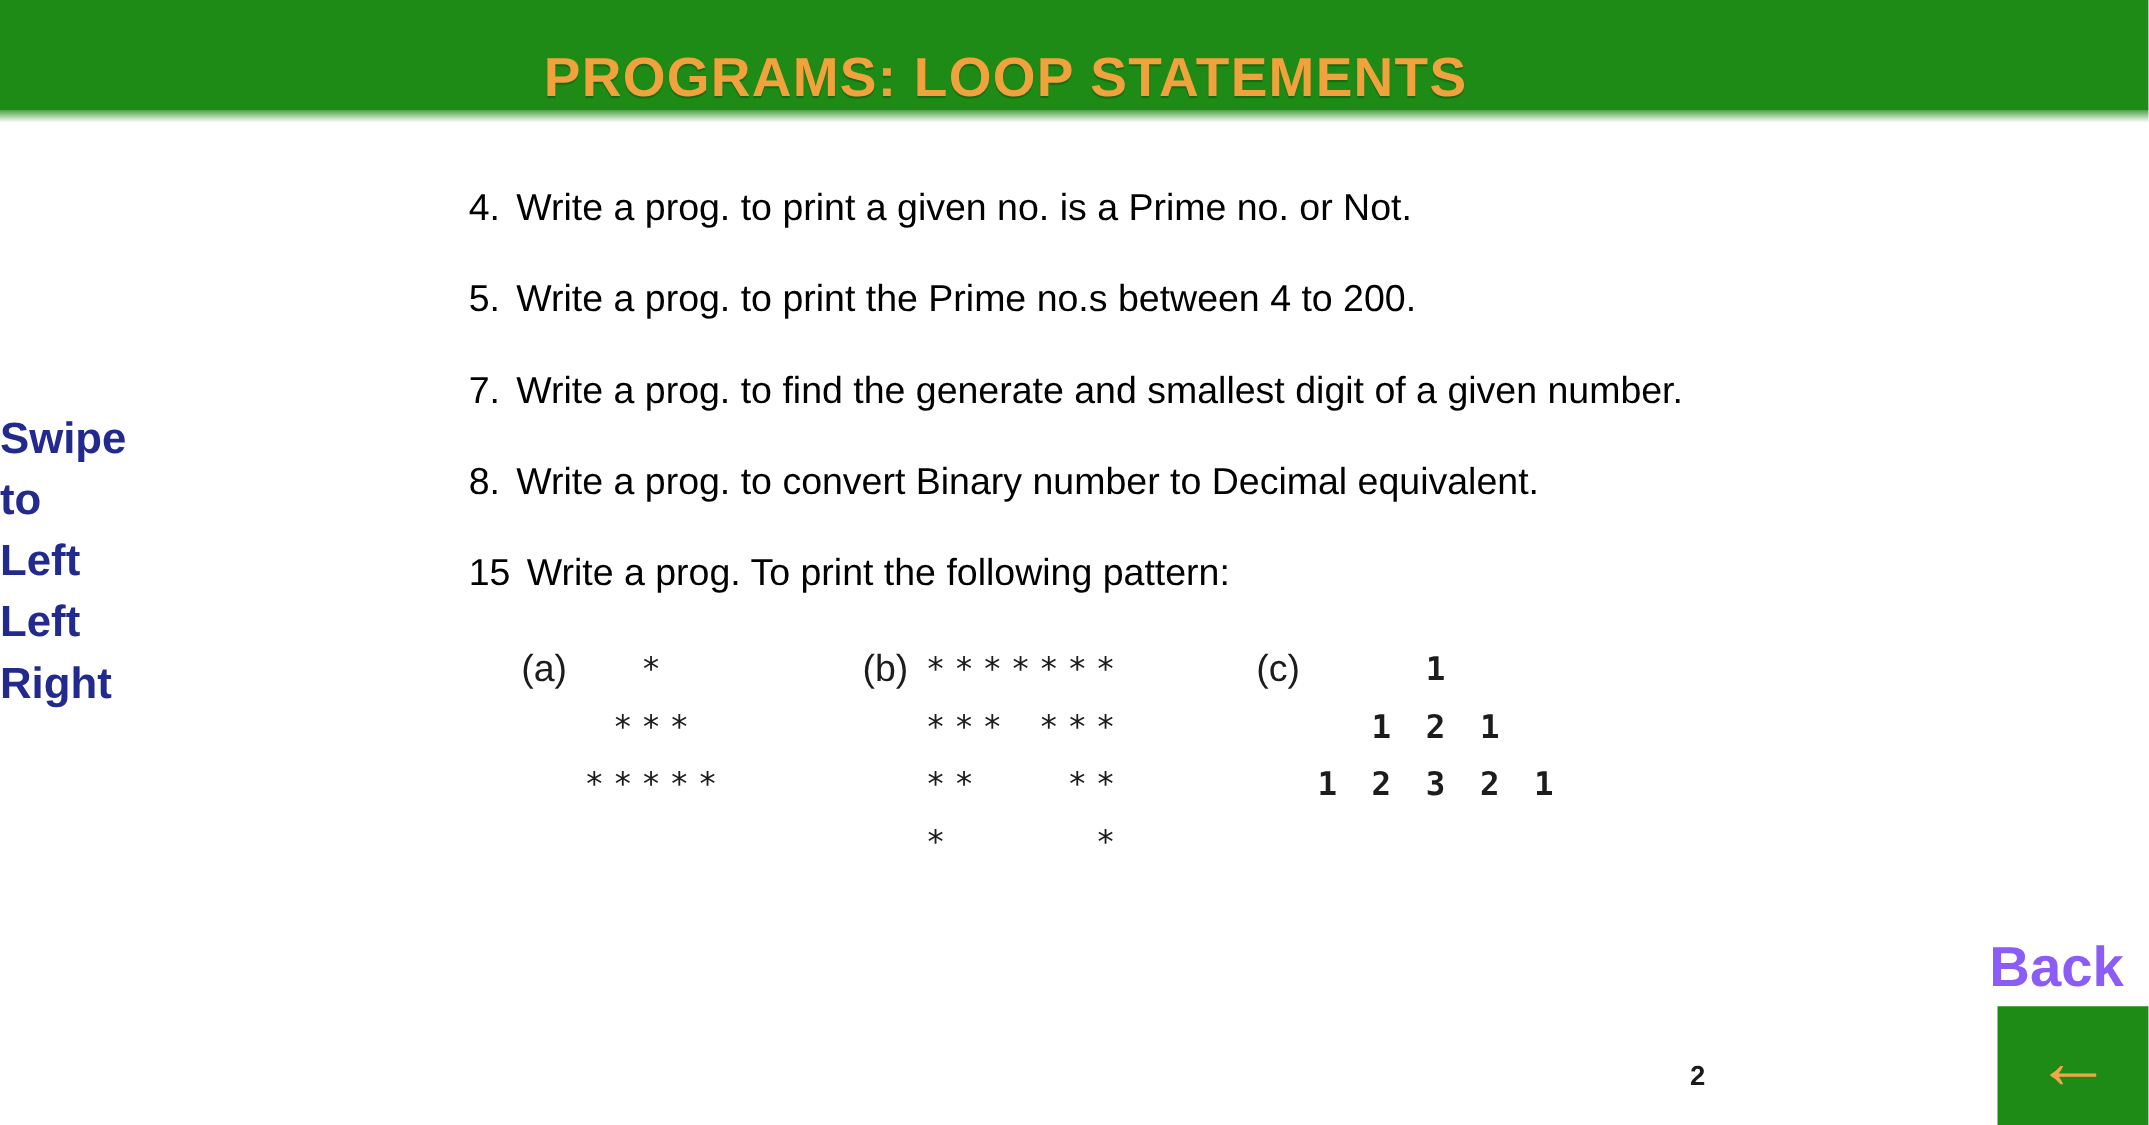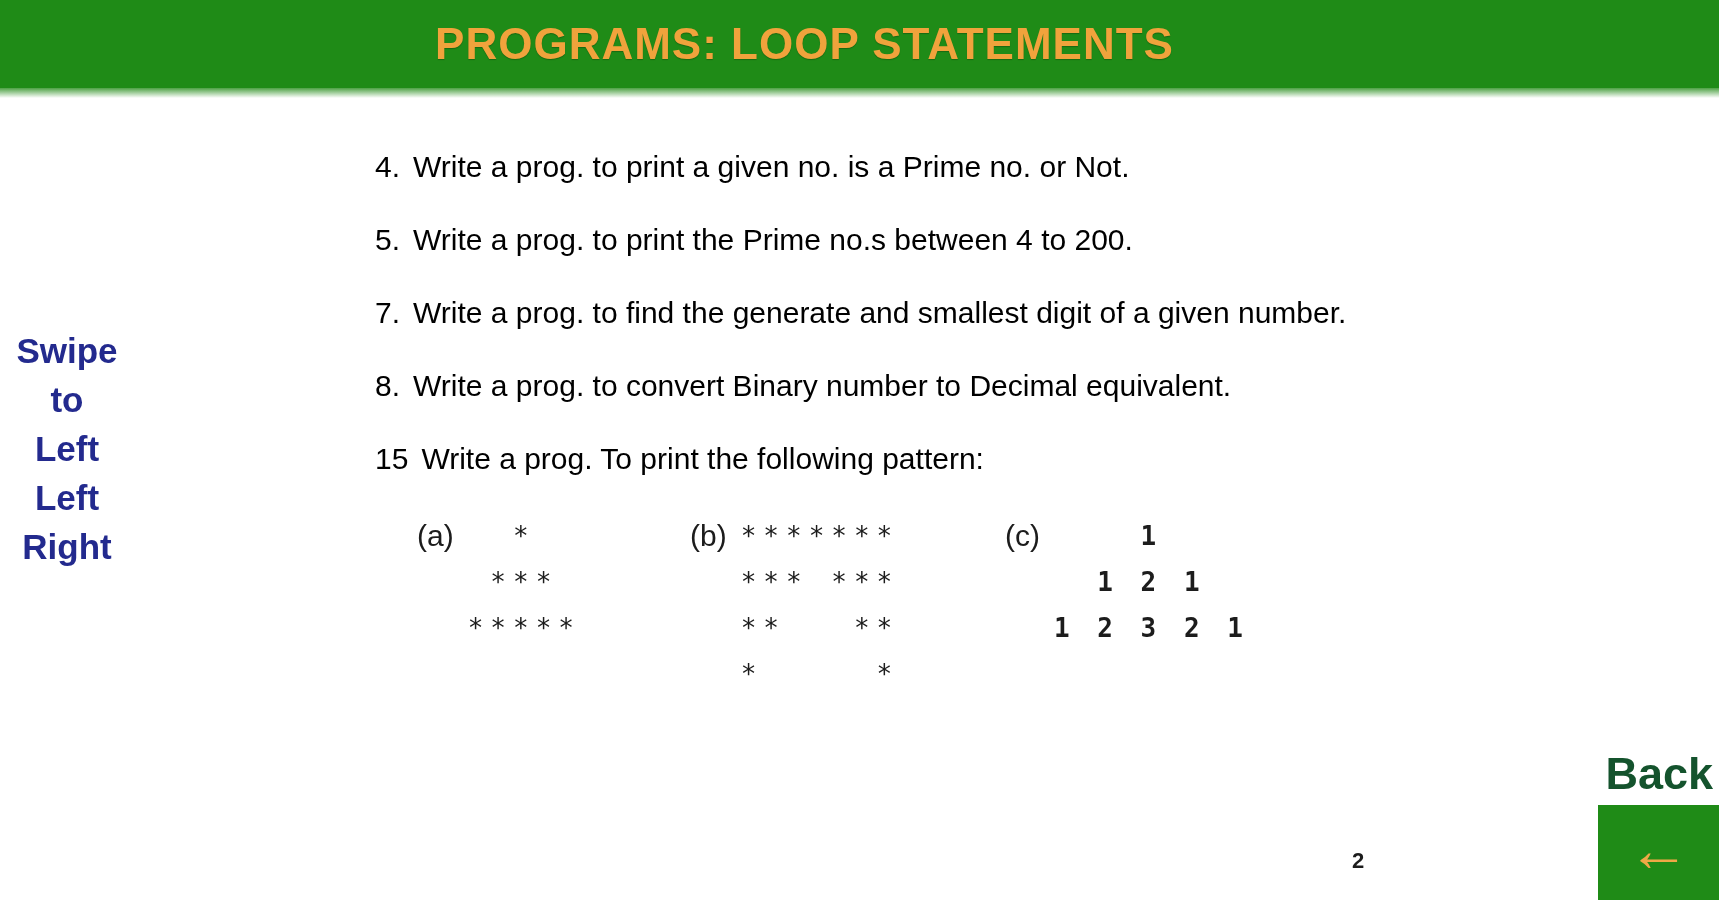--- a/index.html
+++ b/index.html
@@ -5,36 +5,36 @@
   html,body{margin:0;padding:0;background:#ffffff;}
   .screen{
     position:relative;width:1719px;height:900px;overflow:hidden;background:#ffffff;
     font-family:"Liberation Sans", sans-serif;color:#1c1c1c;
   }
 
   
   .header{
     position:absolute;left:0;top:0;width:1719px;height:88px;
     background:#1f8b17;
-    display:flex;align-items:center;justify-content:center;
+    display:flex;align-items:flex-end;justify-content:center;
     padding-right:110px;box-sizing:border-box;
   }
   .header-title{
     font-size:44px;font-weight:bold;color:#f0a33c;letter-spacing:1px;
     text-shadow:0 1px 1px rgba(0,0,0,.25);
   }
   .header-fade{
     position:absolute;left:0;top:88px;width:1719px;height:10px;
     background:linear-gradient(#4ea245,#ffffff);
   }
 
   
   .swipe-hint{
     position:absolute;left:0;top:326px;width:134px;
-    text-align:center;color:#232a8e;font-size:35px;font-weight:bold;line-height:49px;
+    color:#232a8e;font-size:35px;font-weight:bold;line-height:49px;
   }
 
   
   .content{
     position:absolute;left:375px;top:148px;width:985px;
   }
   .item{
     font-size:30px;line-height:38px;margin-bottom:35px;
     padding-left:42px;text-indent:-42px;color:#000000;
   }
@@ -56,22 +56,22 @@
   .pattern-art.bold{font-weight:bold;letter-spacing:6px;}
 
   
   .page-number{
     position:absolute;left:1352px;top:848px;
     font-size:22px;font-weight:bold;color:#1c1c1c;
   }
 
   
   .back-label{
-    position:absolute;right:6px;top:748px;
-    font-size:45px;font-weight:bold;color:#14532d;cursor:pointer;
+    position:absolute;right:20px;top:748px;
+    font-size:45px;font-weight:bold;color:#8b5cf6;cursor:pointer;
   }
   .back-button{
     position:absolute;left:1598px;top:805px;width:121px;height:95px;
     background:#1f8b17;border:none;cursor:pointer;
     display:flex;align-items:center;justify-content:center;padding:0;
   }
   .back-arrow{
     font-size:62px;font-weight:bold;color:#efa846;line-height:1;
     transform:translateY(-3px);
   }

